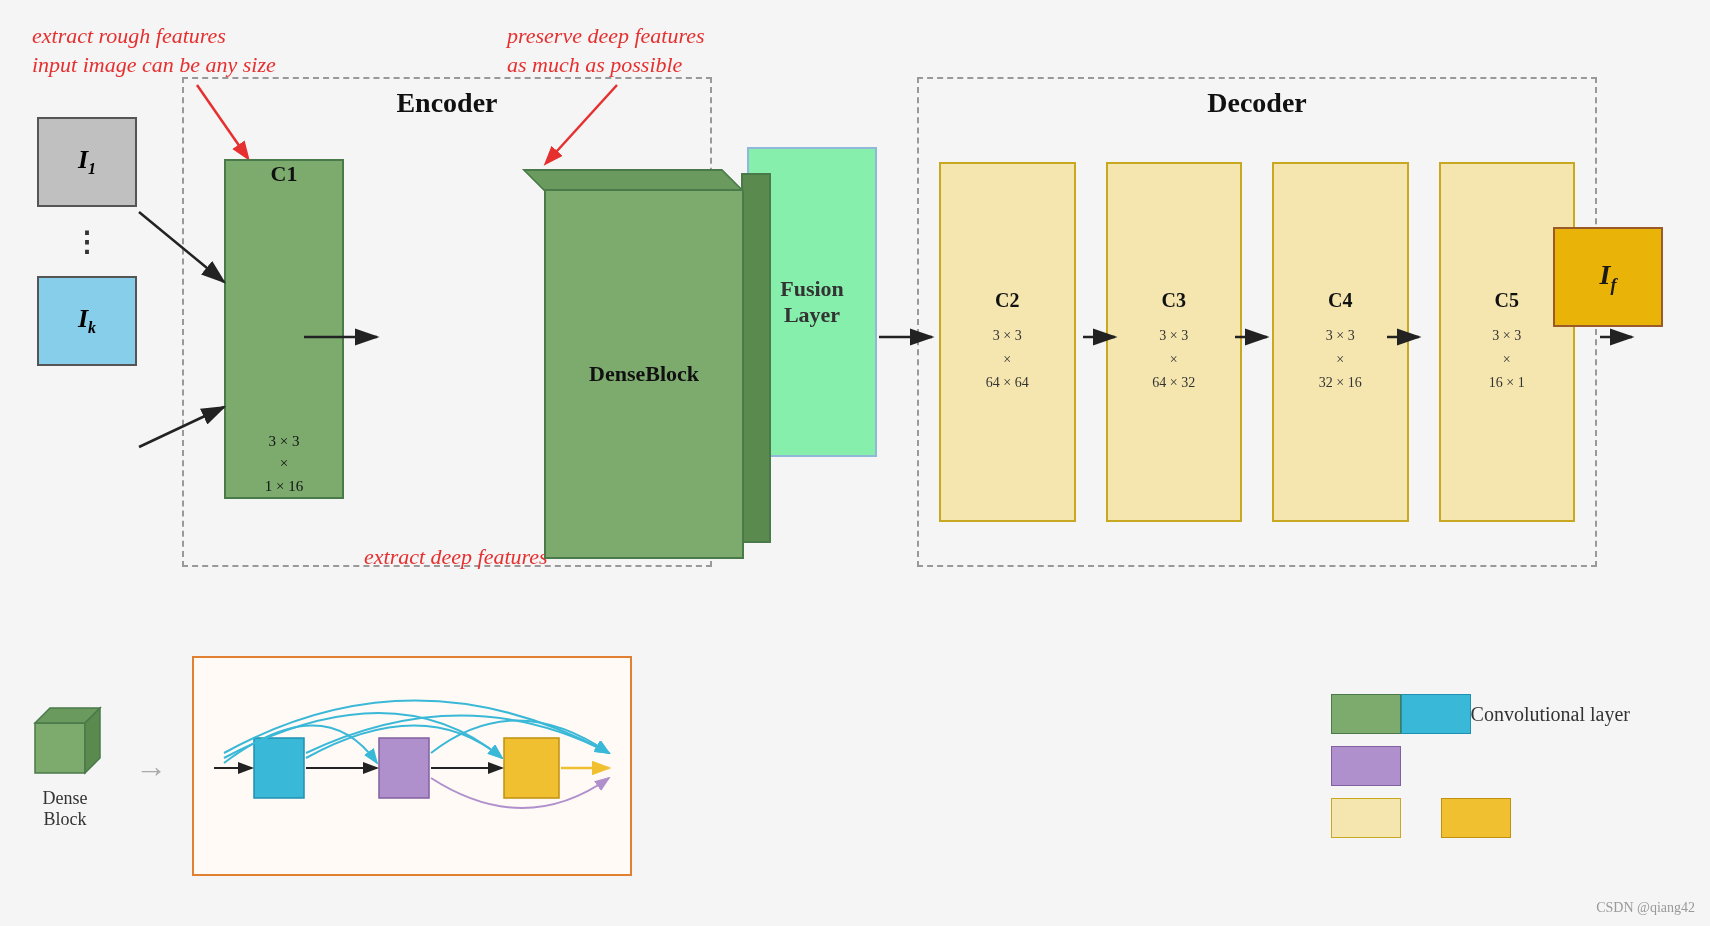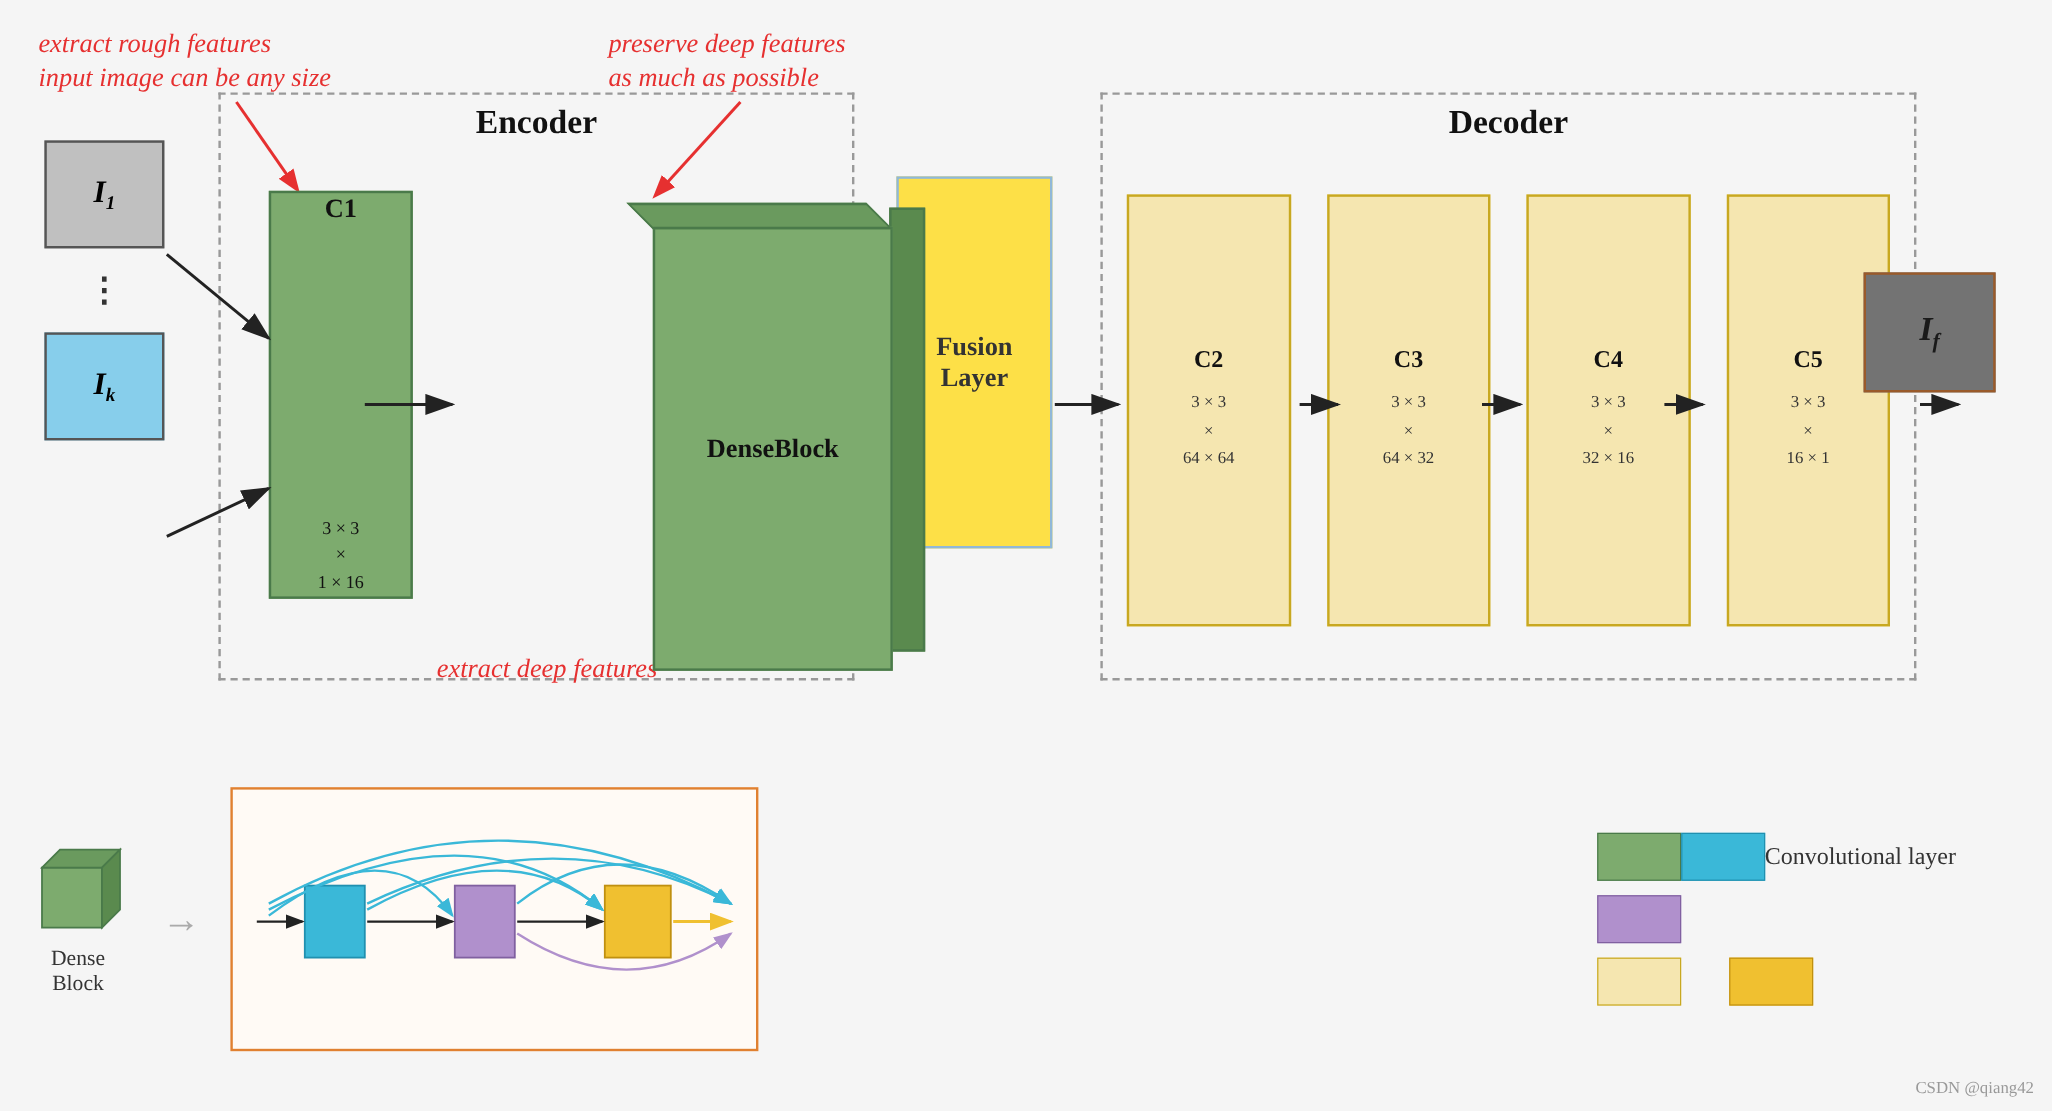--- a/index.html
+++ b/index.html
@@ -93,21 +93,21 @@
       line-height: 1.5;
     }
 
     
     .fusion-section {
       position: absolute;
       left: 730px;
       top: 130px;
       width: 130px;
       height: 310px;
-      background: #fde047;
+      background: #86efac;
       border: 2px solid #90b8d8;
       display: flex;
       flex-direction: column;
       align-items: center;
       justify-content: center;
     }
     .fusion-label {
       font-size: 22px;
       font-weight: bold;
       color: #333;
@@ -148,21 +148,21 @@
       line-height: 1.7;
     }
 
     
     .output-box {
       position: absolute;
       right: 30px;
       top: 210px;
       width: 110px;
       height: 100px;
-      background: #737373;
+      background: #eab308;
       border: 2px solid #9a5a2a;
       display: flex;
       align-items: center;
       justify-content: center;
       font-size: 28px;
       font-style: italic;
       font-weight: bold;
       color: #1a1a1a;
     }
 

